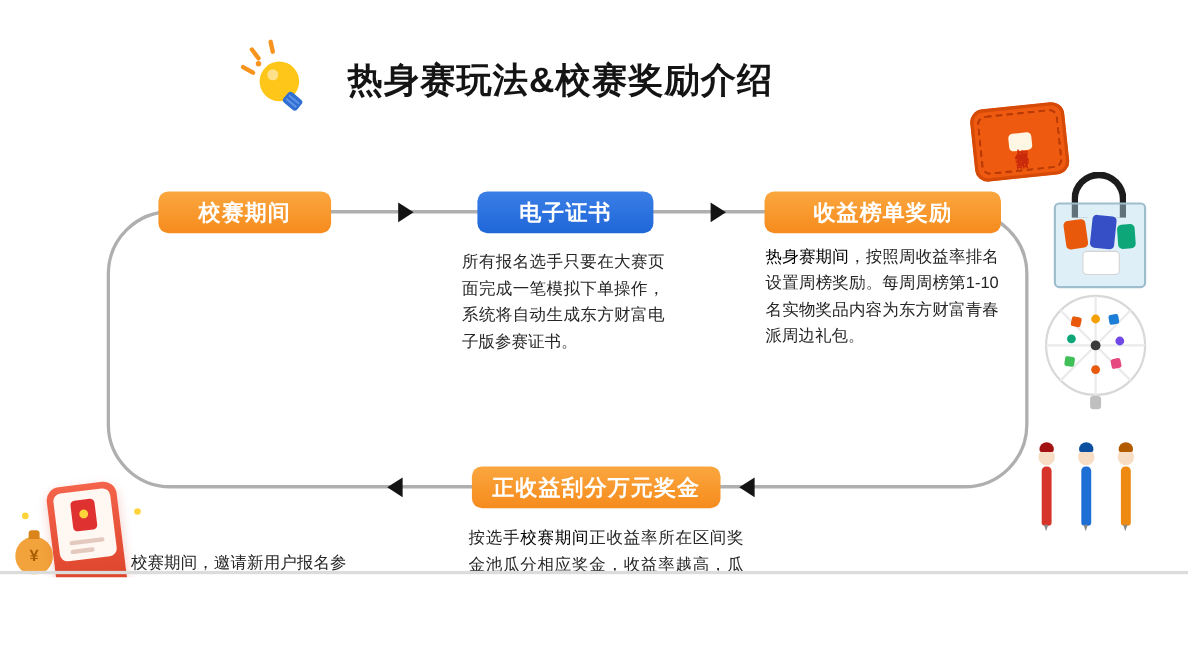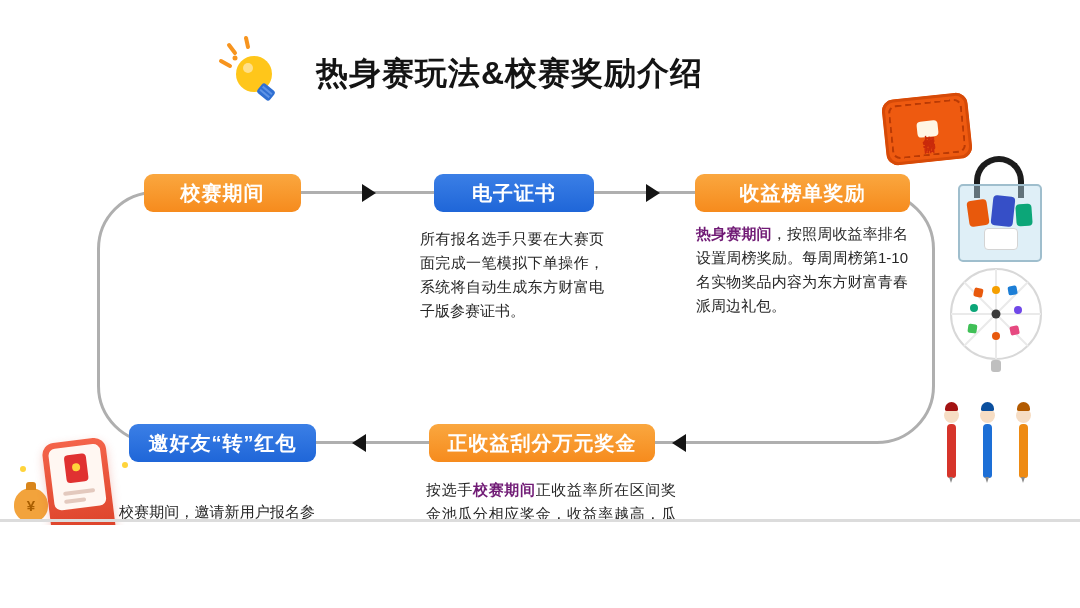--- a/index.html
+++ b/index.html
@@ -35,21 +35,21 @@
   .arrow{ position:absolute; width:0; height:0; }
   .arrow-right{ border-top:9px solid transparent; border-bottom:9px solid transparent; border-left:14px solid #141414; }
   .arrow-left{ border-top:9px solid transparent; border-bottom:9px solid transparent; border-right:14px solid #141414; }
   .ar-1{ left:362px; top:184px; }
   .ar-2{ left:646px; top:184px; }
   .ar-3{ left:352px; top:434px; }
   .ar-4{ left:672px; top:434px; }
   .desc{
     position:absolute; font-size:15px; line-height:1.6; color:#262626; text-align:justify;
   }
-  .desc .red{ color:#701a75; font-weight:bold; }
+  .desc .red{ color:#000000; font-weight:normal; }
   .d-1{ left:114px; top:222px; width:206px; }
   .d-2{ left:420px; top:227px; width:184px;font-family:Liberation Serif, serif; }
   .d-3{ left:696px; top:222px; width:212px; }
   .d-4{ left:119px; top:500px; width:196px; }
   .d-5{ left:426px; top:478px; width:250px; }
   
   .pillow{
     position:absolute; left:884px; top:96px; width:86px; height:66px;
     background:#EE5A10; border-radius:12px; transform:rotate(-6deg);
     box-shadow:inset 0 0 0 3px #D64A08;
@@ -153,21 +153,20 @@
       <line x1="52" y1="60" x2="64" y2="60" stroke="#5E93E6" stroke-width="2"></line>
     </g>
   </svg>
   <div class="page-title">热身赛玩法&amp;校赛奖励介绍</div>
 
   <div class="loop"></div>
 
   <div class="pill pill-orange pill-1">校赛期间</div>
   <div class="pill pill-blue pill-2">电子证书</div>
   <div class="pill pill-orange pill-3">收益榜单奖励</div>
-  <div class="pill pill-blue pill-4">邀好友“转”红包</div>
   <div class="pill pill-orange pill-5">正收益刮分万元奖金</div>
 
   <div class="arrow arrow-right ar-1"></div>
   <div class="arrow arrow-right ar-2"></div>
   <div class="arrow arrow-left ar-3"></div>
   <div class="arrow arrow-left ar-4"></div>
 
 
   <div class="desc d-2"><span>所有报名选手只要在大赛页面完成一笔模拟下单操作，系统将自动生成东方财富电子版参赛证书。</span><span class="red"></span><span></span></div>
 

